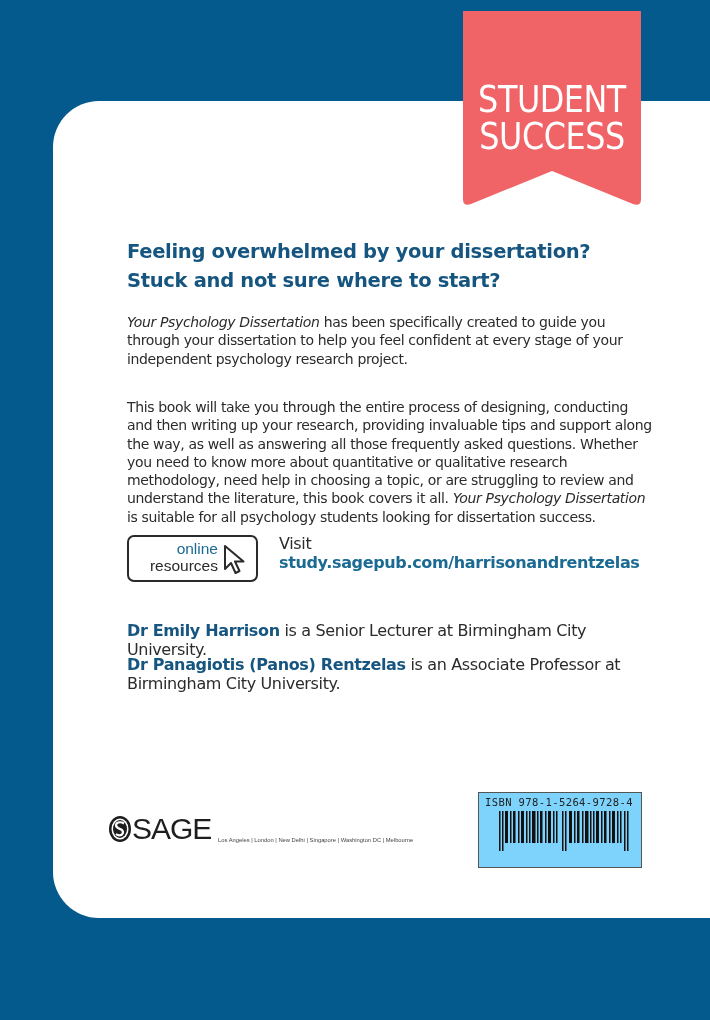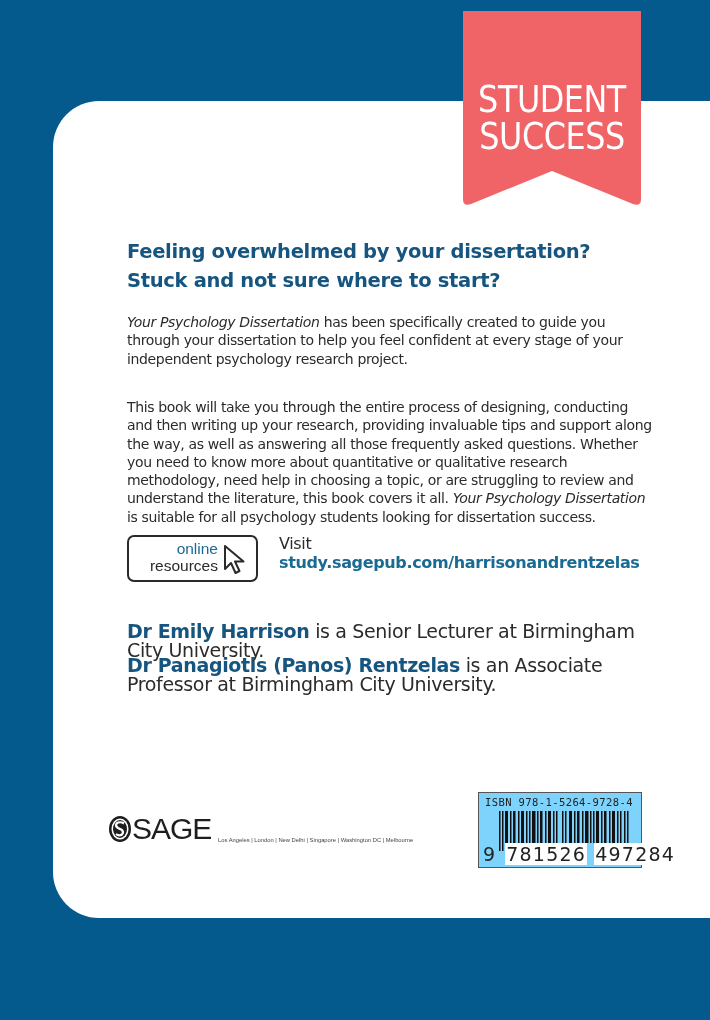--- a/index.html
+++ b/index.html
@@ -13,21 +13,21 @@
   .para { position:absolute; left:127px; width:530px; font-family:"DejaVu Sans", sans-serif; font-size:14px; line-height:18.3px; color:#2b2b2b; letter-spacing:-0.35px; }
   .p1 { top:313px; }
   .p2 { top:398px; }
   em { font-style:italic; }
   .online-box { position:absolute; left:127px; top:535px; width:131px; height:47px; border:2px solid #2a2a2a; border-radius:7px; }
   .online-box .l1 { position:absolute; right:38px; top:4px; font-size:15.5px; line-height:16px; color:#1a6a93; font-family:"Liberation Sans", sans-serif; }
   .online-box .l2 { position:absolute; right:38px; top:20px; font-size:15.5px; line-height:18px; color:#2a2a2a; font-family:"Liberation Sans", sans-serif;margin-left:6px; }
   .online-box .cursor { position:absolute; right:8px; top:7px; }
   .visit { position:absolute; left:279px; top:535px; width:380px; font-family:"DejaVu Sans", sans-serif; font-size:16px; line-height:18.5px; color:#2b2b2b; letter-spacing:-0.35px; }
   .visit .link { color:#1a6a93; font-weight:bold; }
-  .author { position:absolute; left:127px; width:530px; font-family:"DejaVu Sans", sans-serif; font-size:19px; line-height:18.5px; color:#2b2b2b; letter-spacing:-0.35px; }
+  .author { position:absolute; left:127px; width:530px; font-family:"DejaVu Sans", sans-serif; font-size:16px; line-height:18.5px; color:#2b2b2b; letter-spacing:-0.35px; }
   .author .name { color:#15557f; font-weight:bold; }
   .a1 { top:622px; }
   .a2 { top:656px; }
   .sage { position:absolute; left:108px; top:813px; width:320px; height:36px; }
   .sage-logo { position:absolute; left:0; top:2px; }
   .sage-word { position:absolute; left:24px; top:0; font-family:"Liberation Sans", sans-serif; font-size:30px; line-height:32px; color:#1e1e1e; letter-spacing:-1px; }
   .sage-url { position:absolute; left:110px; top:2px; font-family:"Liberation Sans", sans-serif; font-size:19.5px; line-height:20px; color:#1e1e1e; letter-spacing:-0.3px; }
   .sage-cities { position:absolute; left:110px; top:24px; font-family:"Liberation Sans", sans-serif; font-size:5.8px; line-height:7px; color:#444; white-space:nowrap; }
   .isbn-box { position:absolute; left:478px; top:792px; width:164px; height:76px; border:1px solid #555; background:#7dd3fc; }
   .isbn-text { position:absolute; left:6px; top:3px; font-family:"DejaVu Sans Mono", monospace; font-size:10.5px; line-height:12px; color:#222; letter-spacing:0.4px; white-space:nowrap; }
@@ -115,14 +115,13 @@
       <rect x="102" y="0" width="1.5" height="32"></rect>
         <rect x="105" y="0" width="2.5" height="32"></rect>
       <rect x="110" y="0" width="1.5" height="32"></rect>
         <rect x="113" y="0" width="3" height="32"></rect>
       <rect x="118" y="0" width="1.5" height="32"></rect>
         <rect x="121" y="0" width="1.5" height="32"></rect>
       <rect x="125" y="0" width="1.5" height="40"></rect>
         <rect x="128" y="0" width="1.5" height="40"></rect>
     </g>
   </svg>
-  <div class="isbn-digits"><span class="first">9</span><span class="mid">781526</span> <span class="mid">497284</span></div>
 </div>
 
 </body></html>

